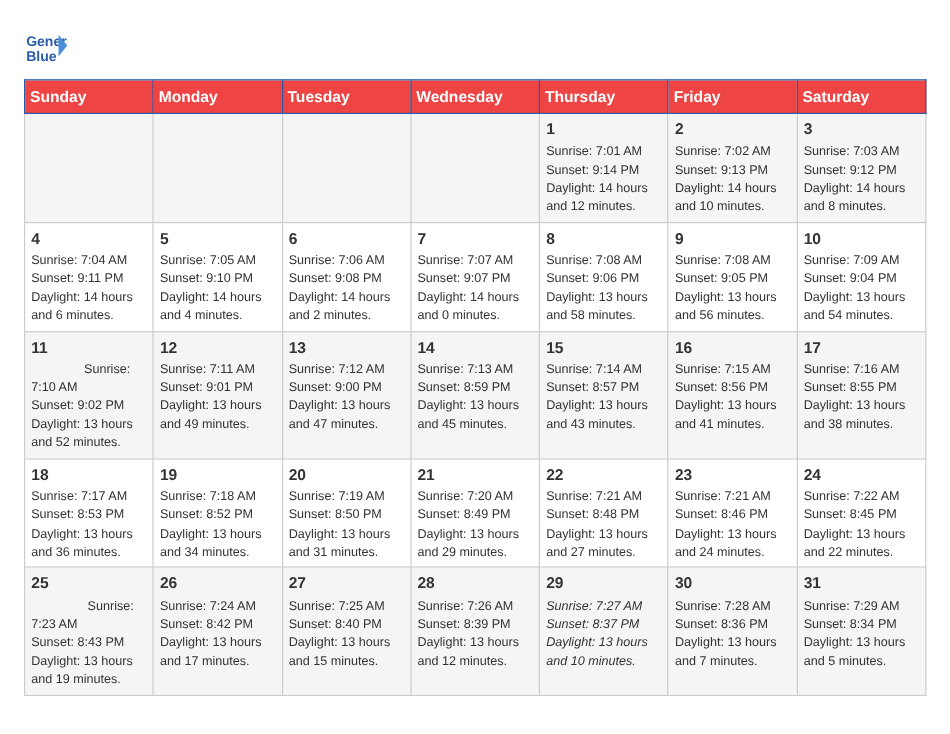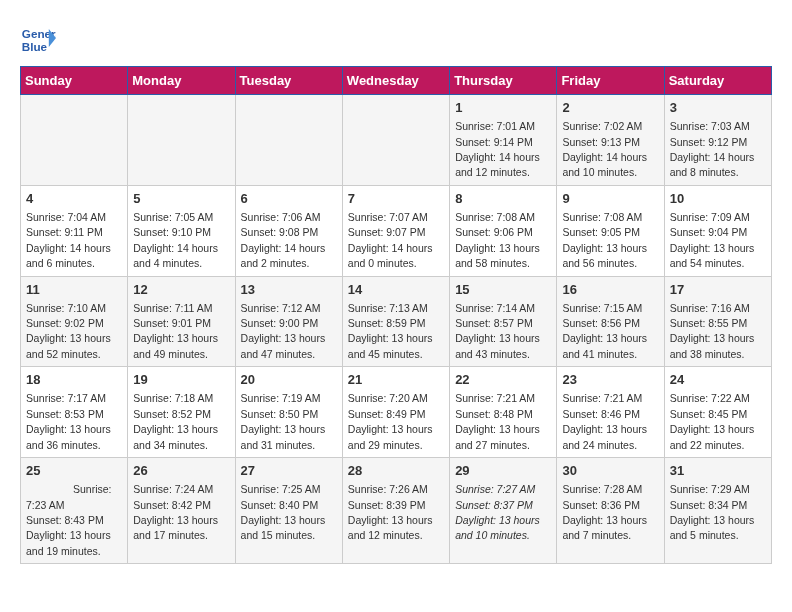--- a/index.html
+++ b/index.html
@@ -36,21 +36,21 @@
     .subtitle {
       font-size: 16px;
       color: #444;
     }
     table {
       width: 100%;
       border-collapse: collapse;
       font-size: 11px;
     }
     thead tr {
-      background-color: #be185d;
+      background-color: #ef4444;
       color: #fff;
     }
     thead th {
       padding: 6px 4px;
       text-align: left;
       font-size: 13px;
       font-weight: bold;
       border: 1px solid #2a5caa;
     }
     tbody tr {
@@ -157,21 +157,21 @@
         <td><span class="day-num">9</span><span class="day-info" style="white-space: pre-line;">Sunrise: 7:08 AM
 Sunset: 9:05 PM
 Daylight: 13 hours
 and 56 minutes.</span></td>
         <td><span class="day-num">10</span><span class="day-info" style="white-space: pre-line;">Sunrise: 7:09 AM
 Sunset: 9:04 PM
 Daylight: 13 hours
 and 54 minutes.</span></td>
       </tr>
       <tr>
-        <td><span class="day-num">11</span><span class="day-info" style="white-space: pre-line;">Sunrise: 7:10 AM
+        <td><span class="day-num">11</span><span class="day-info" style="white-space: pre-line; margin-left: 44px;">Sunrise: 7:10 AM
 Sunset: 9:02 PM
 Daylight: 13 hours
 and 52 minutes.</span></td>
         <td><span class="day-num">12</span><span class="day-info" style="white-space: pre-line; text-align: center;">Sunrise: 7:11 AM
 Sunset: 9:01 PM
 Daylight: 13 hours
 and 49 minutes.</span></td>
         <td><span class="day-num">13</span><span class="day-info" style="white-space: pre-line;">Sunrise: 7:12 AM
 Sunset: 9:00 PM
 Daylight: 13 hours

